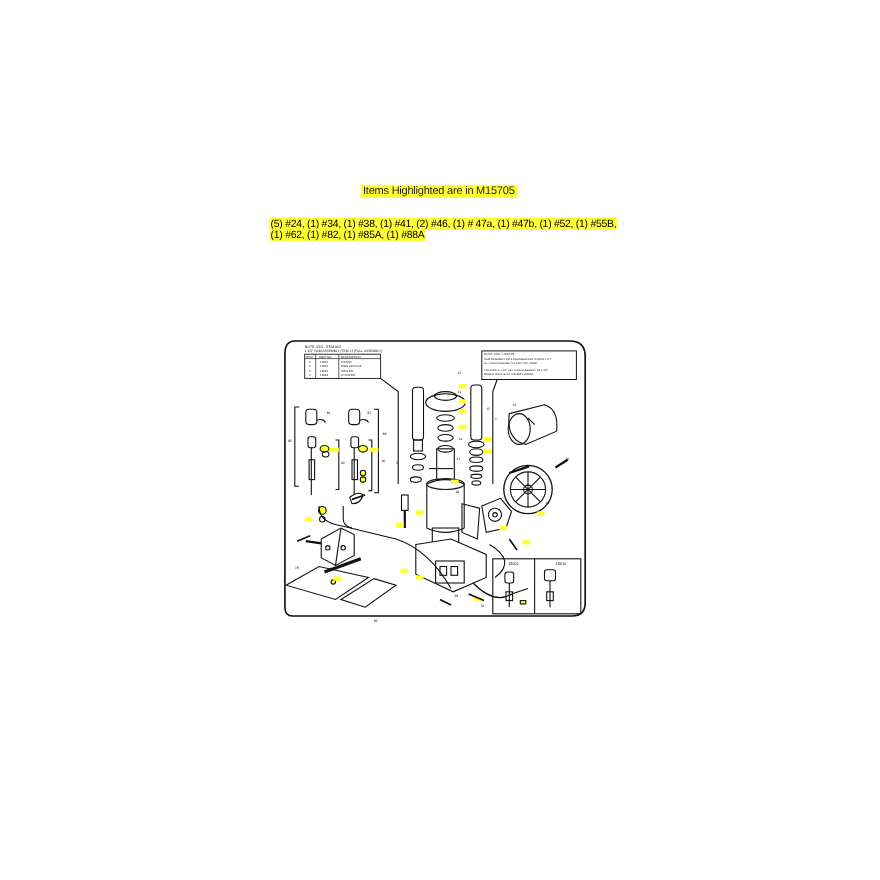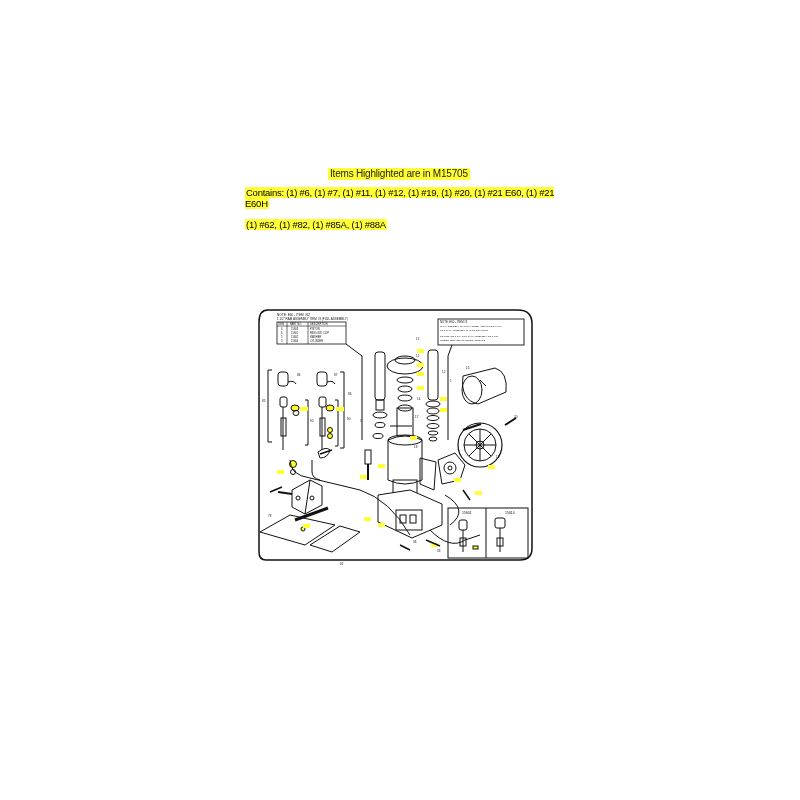--- a/index.html
+++ b/index.html
@@ -10,22 +10,22 @@
   #contents-box span.line { background: #ffff33; display: inline; padding: 0 1px; }
   #diagram { position: absolute; left: 250px; top: 300px; width: 300px; height: 290px; }
   svg text { font-family: "Liberation Sans", sans-serif; }
 </style>
 </head>
 <body>
 
 <div id="title-box" class="hl">Items Highlighted are in M15705</div>
 
 <div id="contents-box">
-  <span class="line">Contains: (1) #6, (1) #7, (1) #11, (1) #12, (1) #19, (1) #20, (1) #21 E60, (1) #21 E60H</span><br>
   <br>
+  <span class="line">(5) #24, (1) #34, (1) #38, (1) #41, (2) #46, (1) # 47a, (1) #47b, (1) #52, (1) #55B,</span><br>
   <span class="line">(1) #62, (1) #82, (1) #85A, (1) #88A</span>
 </div>
 
 <div id="diagram">
   <svg width="300" height="290" viewBox="0 0 300 290" xmlns="http://www.w3.org/2000/svg" stroke="#111" fill="none" stroke-width="1">
 
     <path d="M18 10 H268 Q282 10 282 24 V248 Q282 260 270 260 H16 Q9 260 9 252 V22 Q9 10 18 10 Z" stroke-width="1.5"></path>
 
     <g>
       <text x="27" y="16" font-size="3.2" fill="#111" stroke="none">NOTE: E60 - ITEM #62</text>

